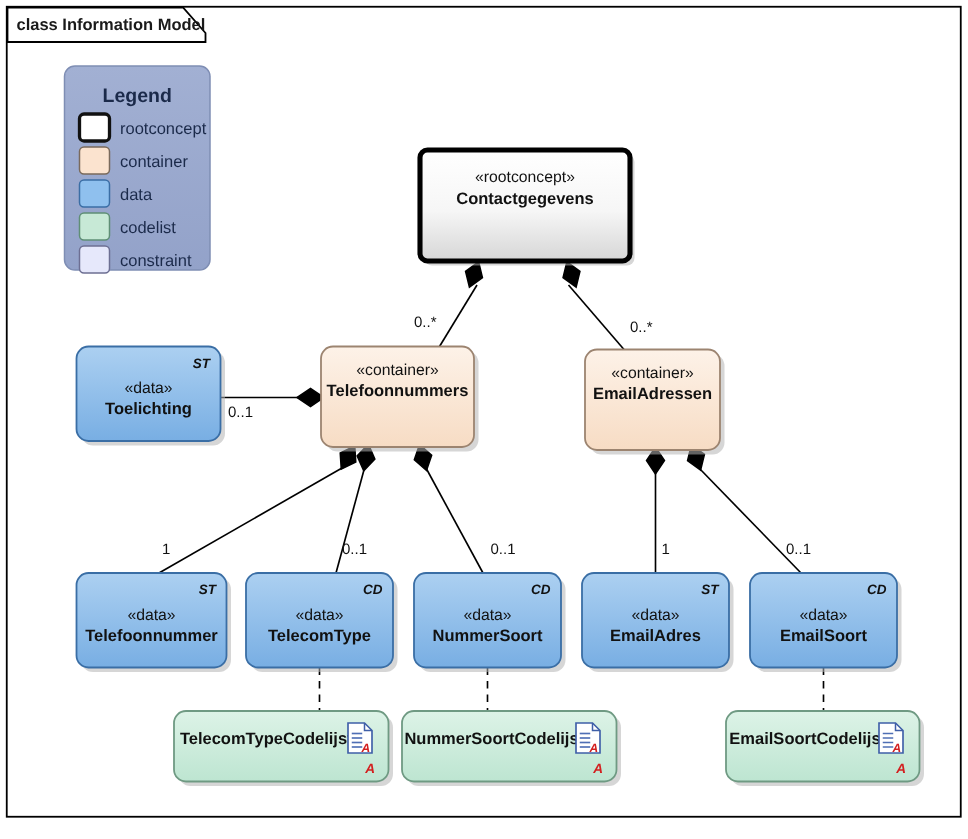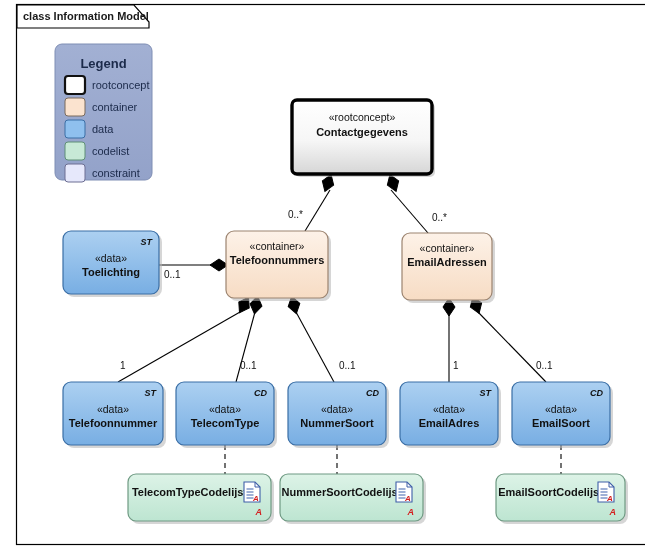--- a/index.html
+++ b/index.html
@@ -1,20 +1,20 @@
 <!DOCTYPE html>
 <html><head>
 <meta charset="utf-8">
 <style>
   html,body{margin:0;padding:0;background:#ffffff;}
   body{
     font-family:"Liberation Sans","DejaVu Sans",sans-serif;
     width:645px;height:559px;overflow:hidden;position:relative;
   }
-  #stage{position:absolute;left:12px;top:0;width:588px;height:559px;}
+  #stage{position:absolute;left:0;top:0;width:588px;height:559px;}
   svg{display:block;}
   text{font-family:"Liberation Sans","DejaVu Sans",sans-serif;}
   .frame-title{font-size:11px;font-weight:bold;fill:#1a1a1a;}
   .legend-title{font-size:13px;font-weight:bold;fill:#1b2a4a;}
   .legend-label{font-size:11px;fill:#1b2a4a;}
   .stereo{font-size:10.5px;fill:#111111;}
   .cname{font-size:11px;font-weight:bold;fill:#111111;}
   .corner-tag{font-size:9px;font-style:italic;font-weight:bold;fill:#111111;}
   .mult{font-size:10px;fill:#111111;}
   .codelist-name{font-size:11px;font-weight:bold;fill:#111111;}

